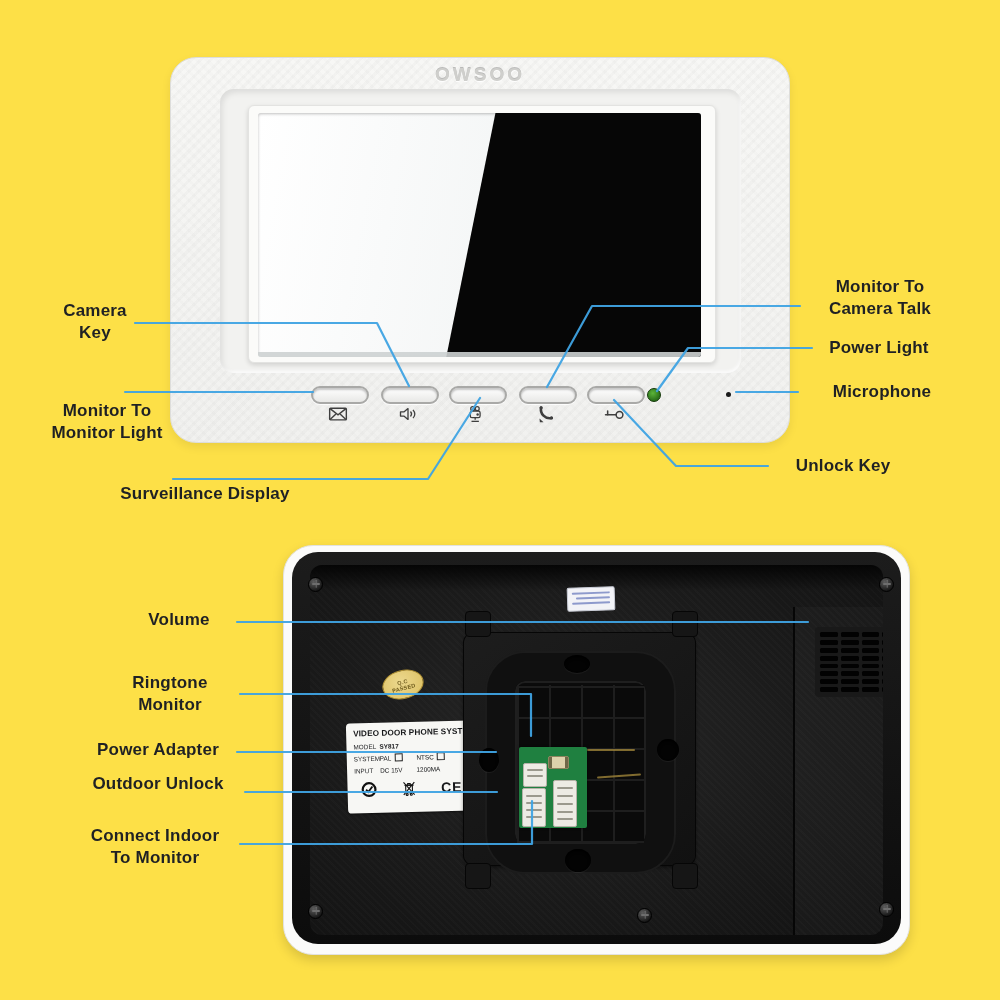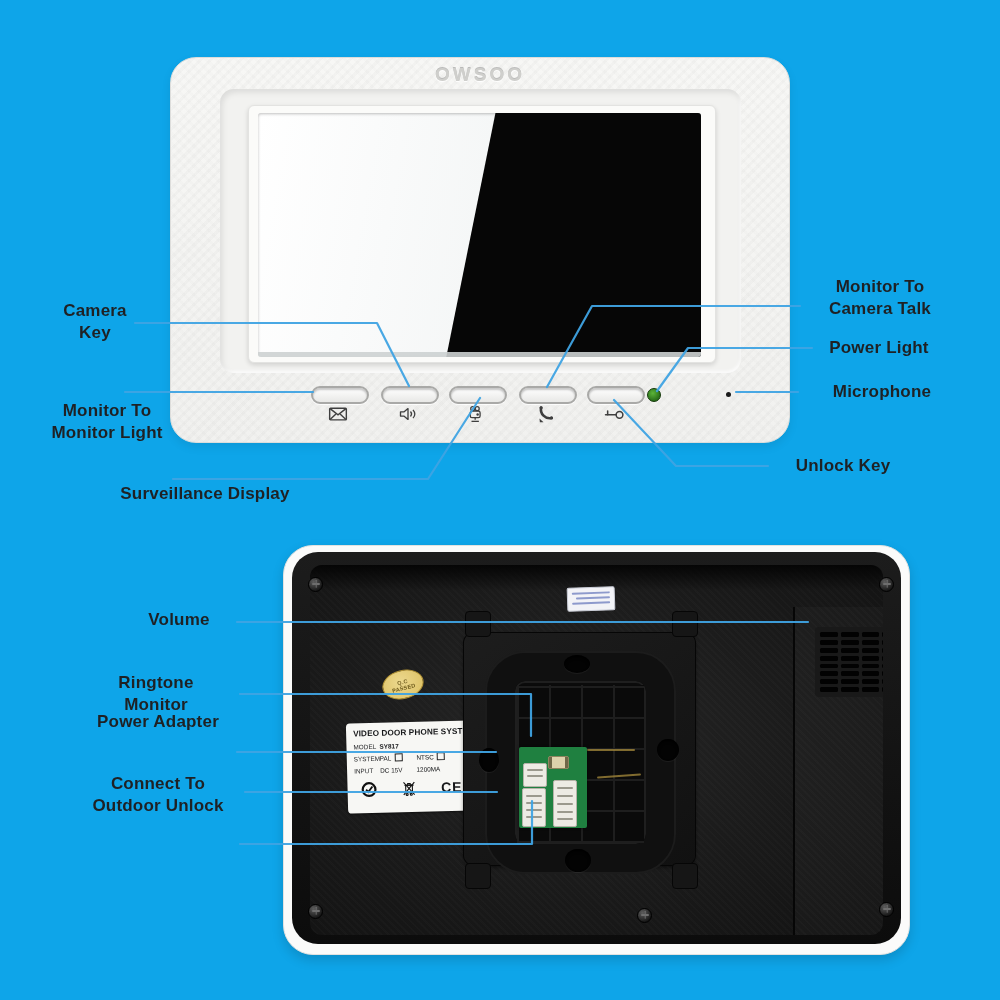--- a/index.html
+++ b/index.html
@@ -1,33 +1,33 @@
 <!DOCTYPE html>
 <html><head>
 <meta charset="utf-8">
 <style>
   html,body{margin:0;padding:0;background:#ffffff;}
-  .canvas{position:relative;width:1000px;height:1000px;background:#0ea5e9;overflow:hidden;
+  .canvas{position:relative;width:1000px;height:1000px;background:#fde047;overflow:hidden;
           font-family:"Liberation Sans",sans-serif;}
   .abs{position:absolute;}
 
   
   .callout{position:absolute;text-align:center;color:#1f2124;font-weight:700;
            font-size:17px;line-height:22px;letter-spacing:.2px;}
   .callout span{display:block;}
   .cl-volume{left:30px;top:300px;width:130px;}
   .cl-mon-mon{left:18px;top:400px;width:178px;}
   .cl-surv{left:80px;top:483px;width:250px;}
   .cl-cam-talk{left:790px;top:276px;width:180px;}
   .cl-power-light{left:795px;top:337px;width:168px;}
   .cl-mic{left:797px;top:381px;width:170px;}
   .cl-unlock{left:758px;top:455px;width:170px;}
   .cl-speaker{left:95px;top:609px;width:168px;}
-  .cl-ringtone{left:72px;top:672px;width:168px;}
-  .cl-padapter{left:64px;top:711px;width:188px;}
+  .cl-ringtone{left:86px;top:672px;width:168px;}
+  .cl-padapter{left:64px;top:739px;width:188px;}
   .cl-outdoor{left:54px;top:773px;width:208px;}
   .cl-indoor{left:50px;top:825px;width:210px;}
 
   
   svg.overlay{position:absolute;left:0;top:0;width:1000px;height:1000px;z-index:40;pointer-events:none;}
   .leader{fill:none;stroke-width:2.2;stroke-linejoin:round;stroke-linecap:round;opacity:.95;}
 
   
   .front-shell{left:170px;top:57px;width:618px;height:384px;border-radius:26px;
     background:
@@ -376,17 +376,20 @@
     <span>Volume</span>
   </div>
   <div class="callout cl-ringtone">
     <span>Ringtone</span>
     <span>Monitor</span>
   </div>
   <div class="callout cl-padapter">
     <span>Power Adapter</span>
   </div>
   <div class="callout cl-outdoor">
-    <span>Connect To</span>
     <span>Outdoor Unlock</span>
   </div>
+  <div class="callout cl-indoor">
+    <span>Connect Indoor</span>
+    <span>To Monitor</span>
+  </div>
 
 </div>
 
 </body></html>

